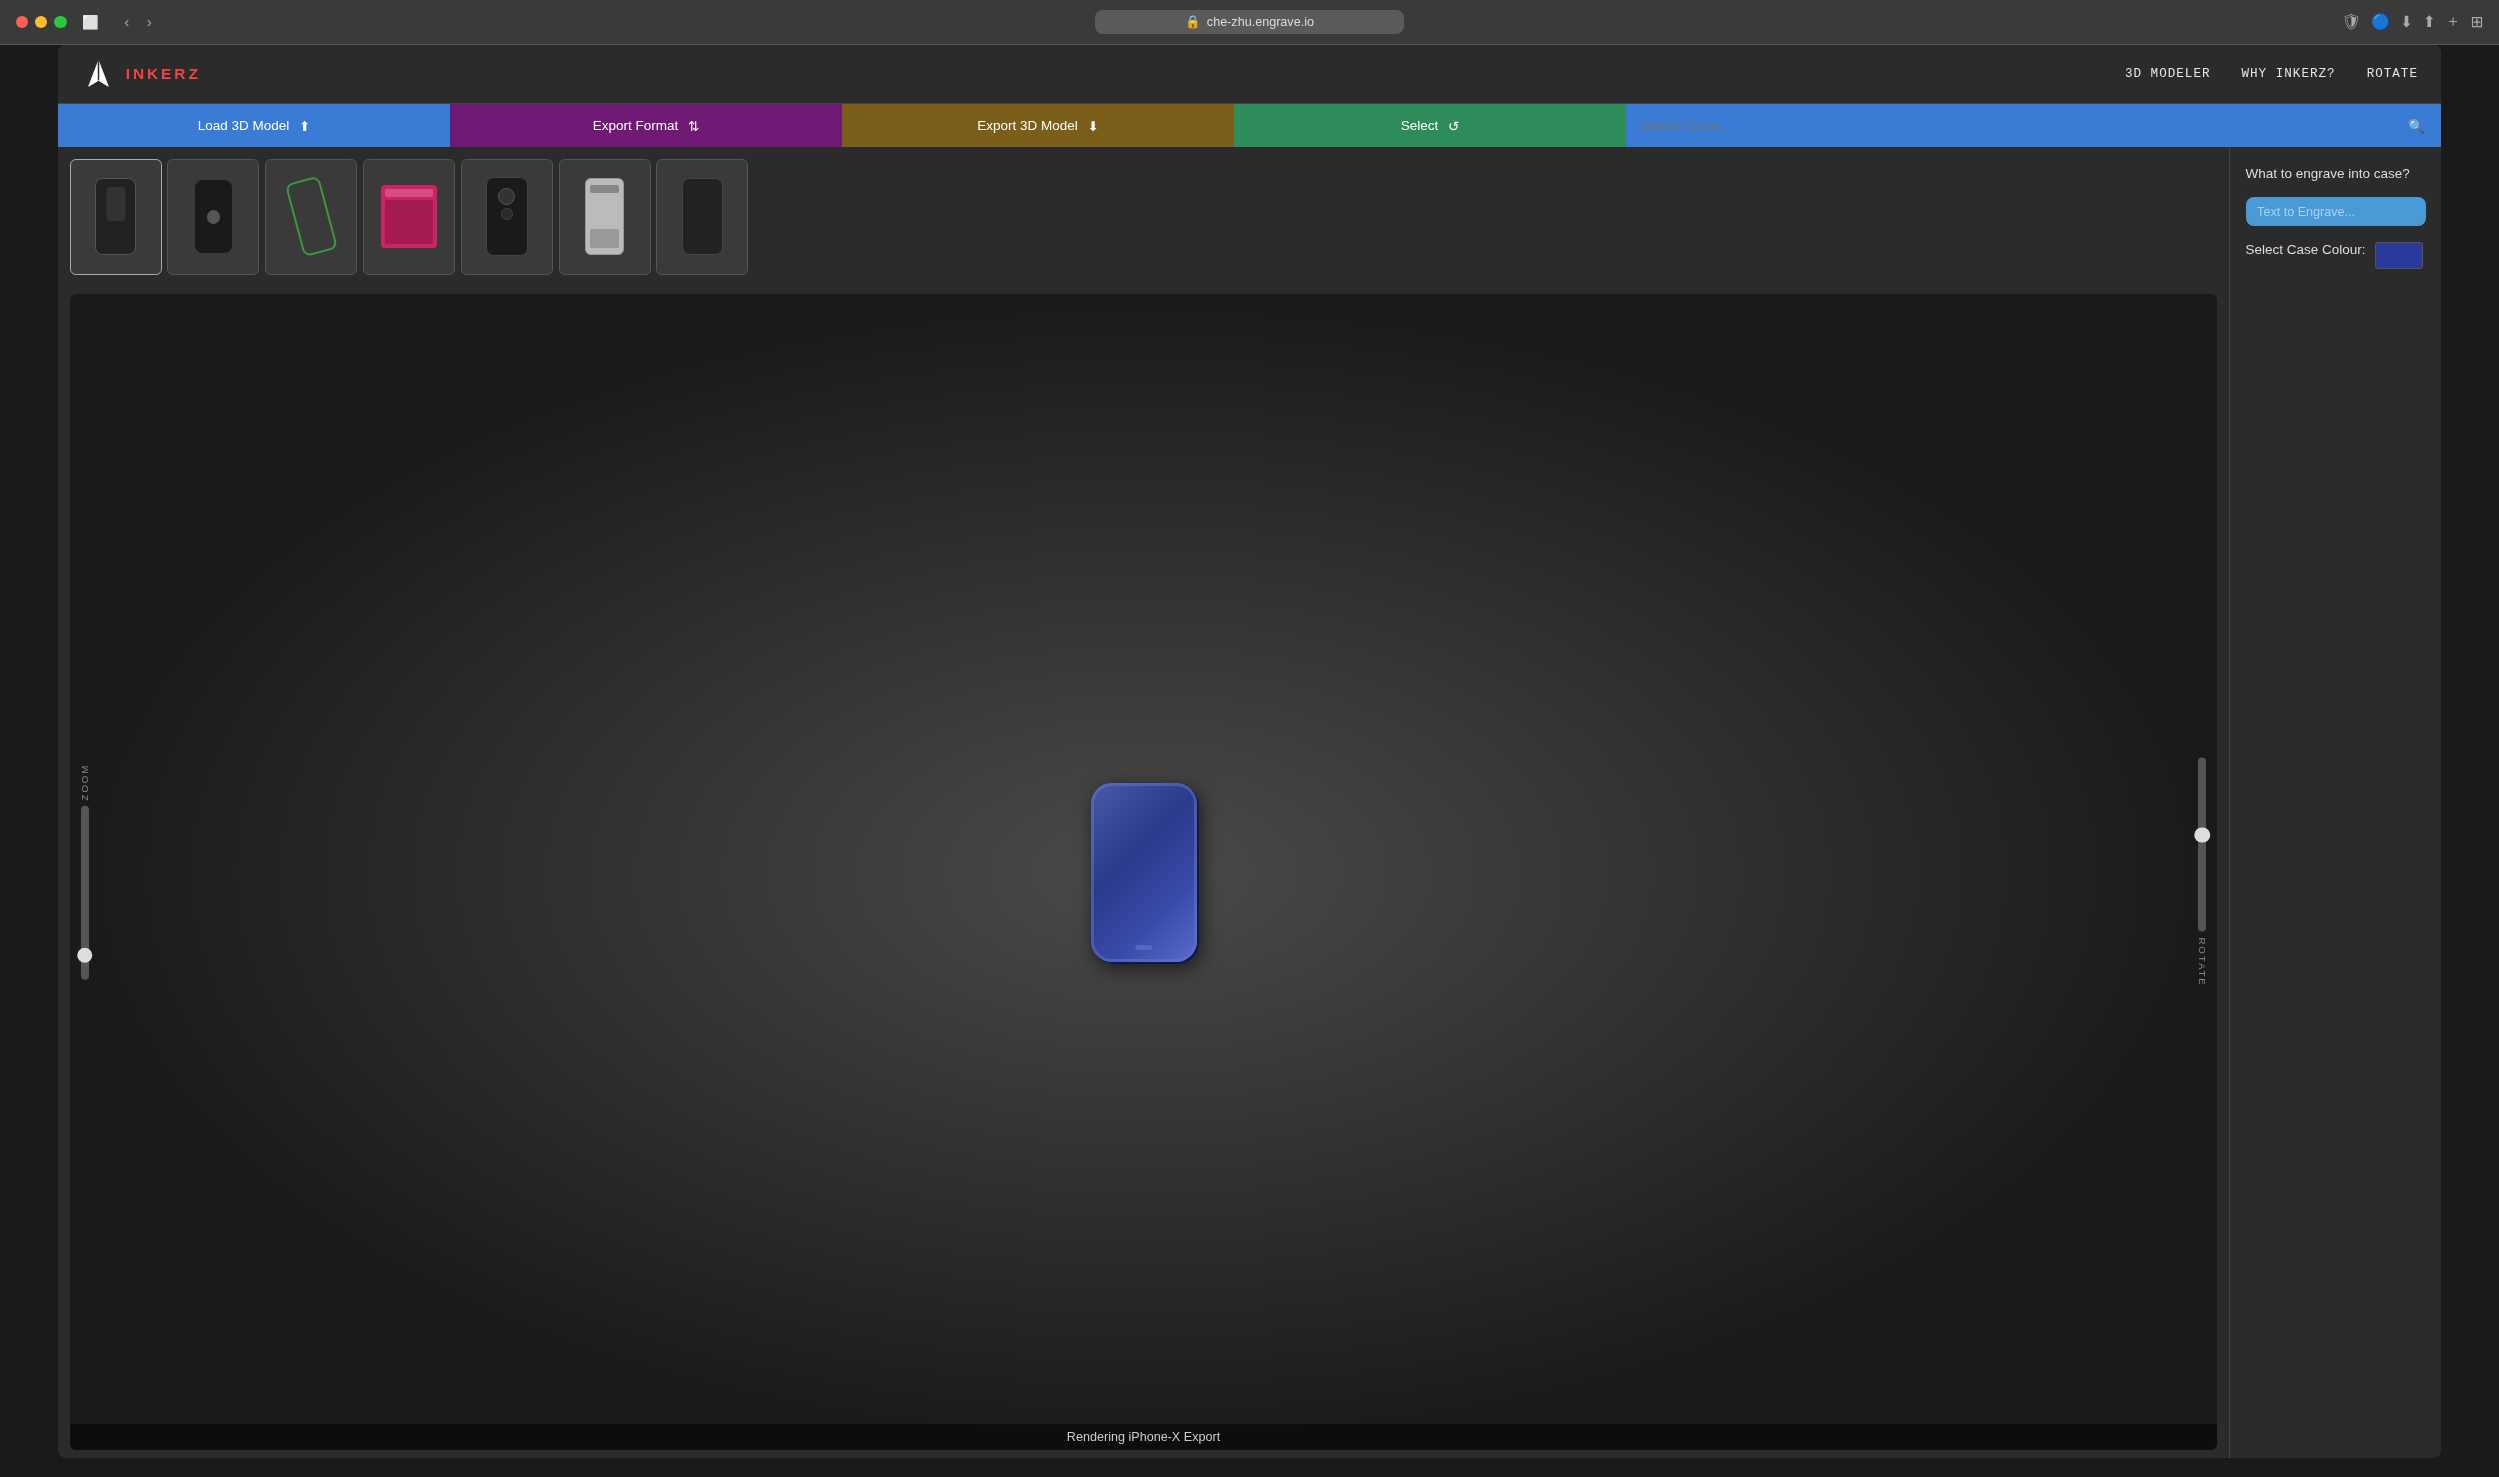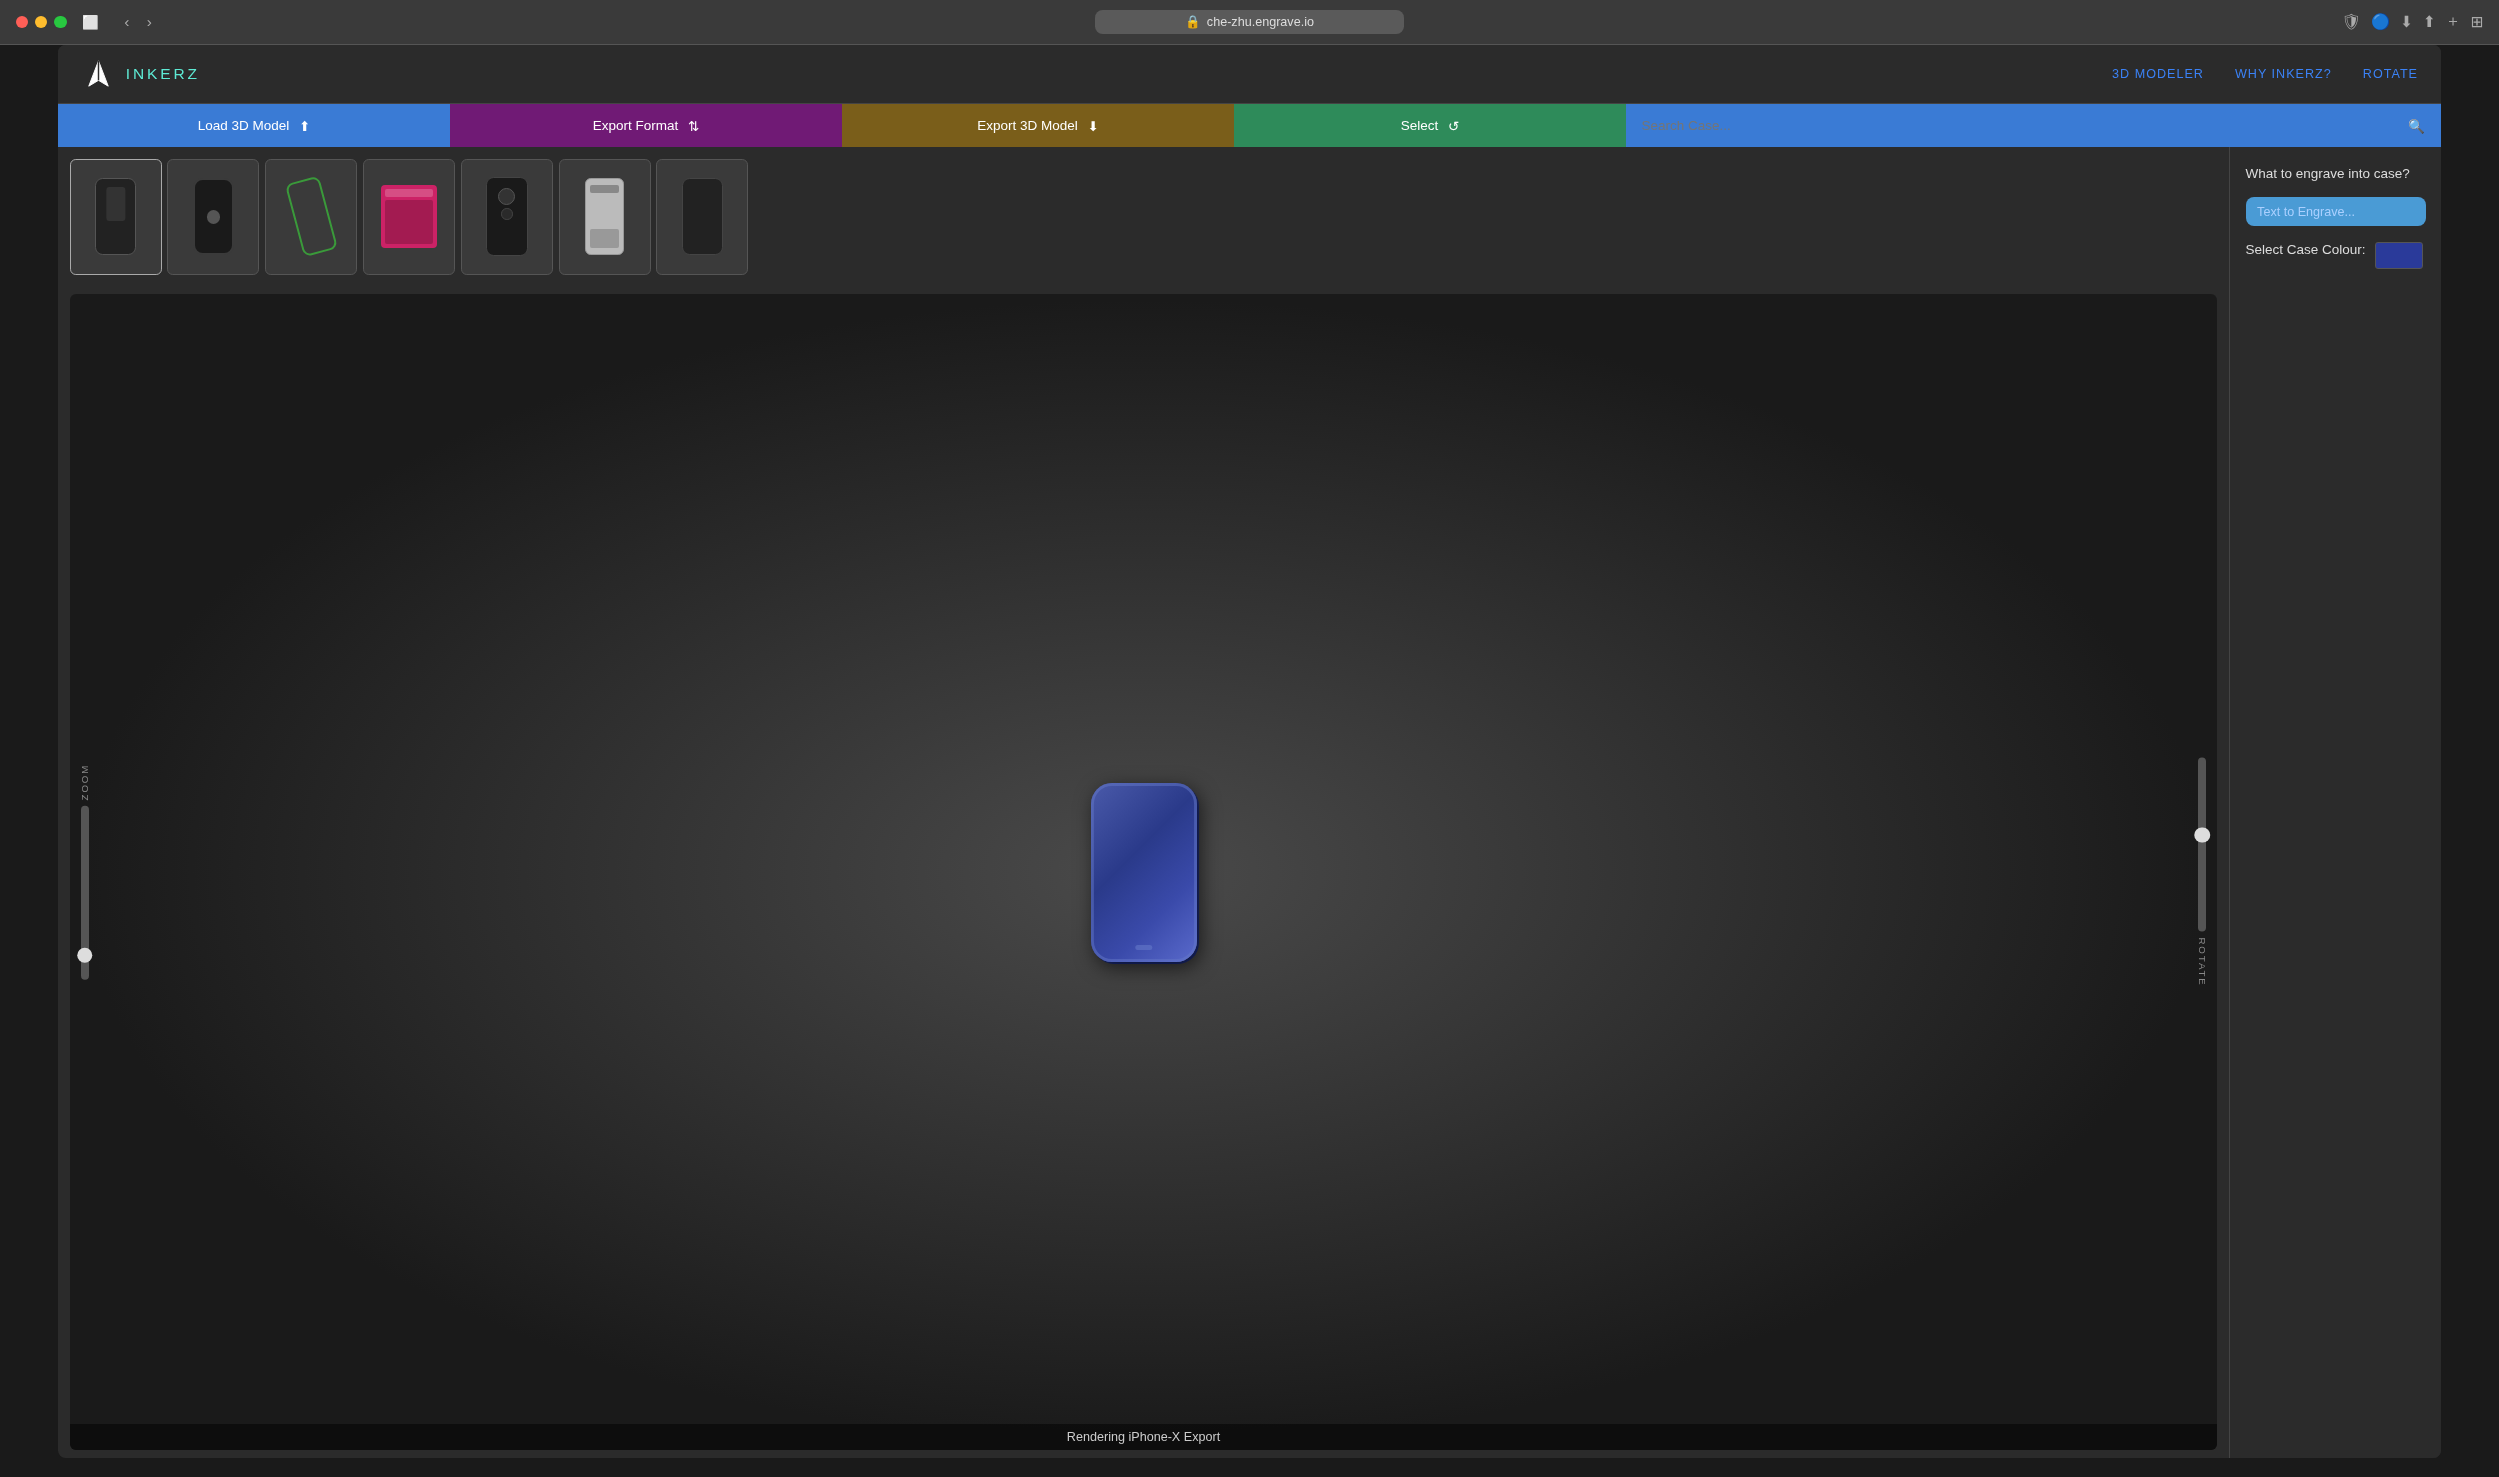--- a/index.html
+++ b/index.html
@@ -101,37 +101,38 @@
     .logo-area {
       display: flex;
       align-items: center;
       gap: 9.7px;
     }
     .logo-icon {
       width: 35px;
       height: 35px;
     }
     .logo-text {
-      color: #5eead4;
+      color: #ef4444;
       font-size: 15.5px;
-      font-weight: 400;
+      font-weight: 700;
       letter-spacing: 2.9px;
     }
     .nav-links {
       margin-left: auto;
       display: flex;
       gap: 31px;
       align-items: center;
     }
     .nav-link {
-      color: #3b82f6;
+      color: #e5e5e5;
       font-size: 12.6px;
       letter-spacing: 1px;
       cursor: pointer;
       text-decoration: none;
+      font-family: Liberation Mono, monospace;
     }
 
     
     .toolbar {
       display: flex;
       flex-shrink: 0;
     }
     .toolbar-btn {
       flex: 1;
       padding: 13.5px 0;

